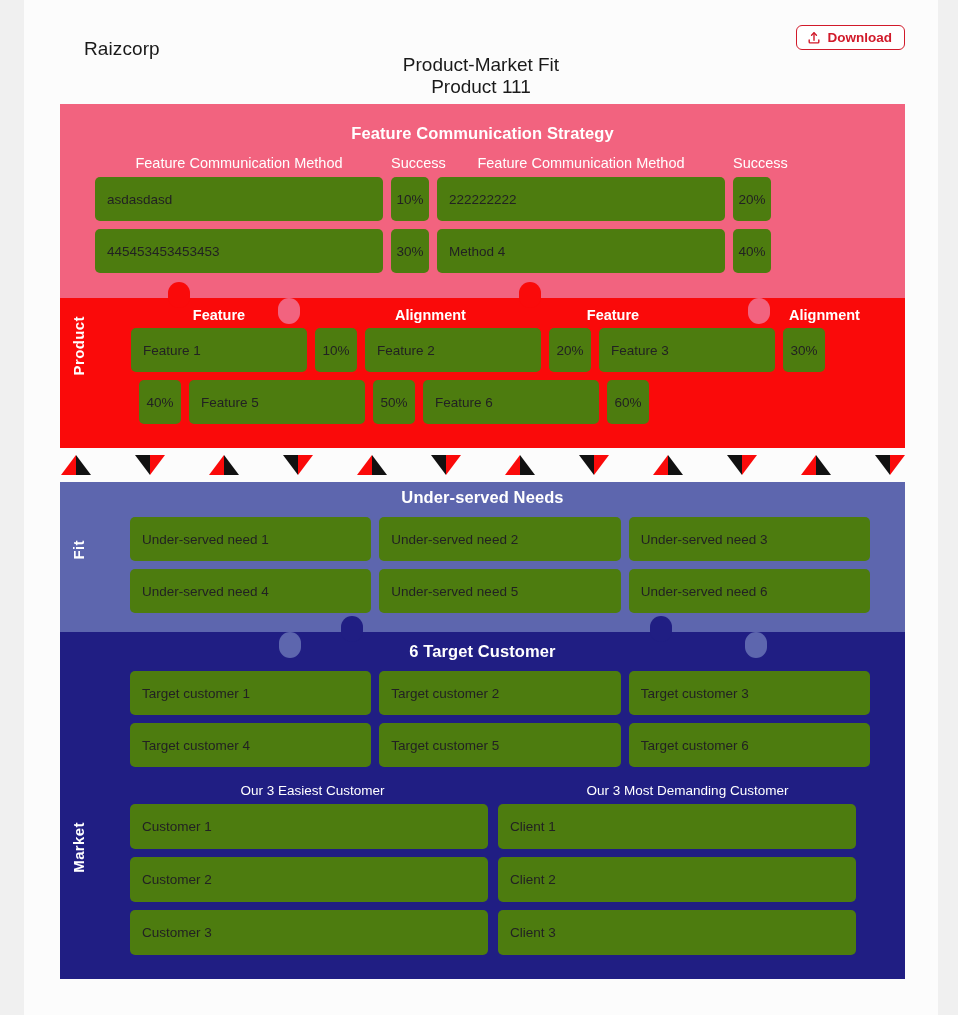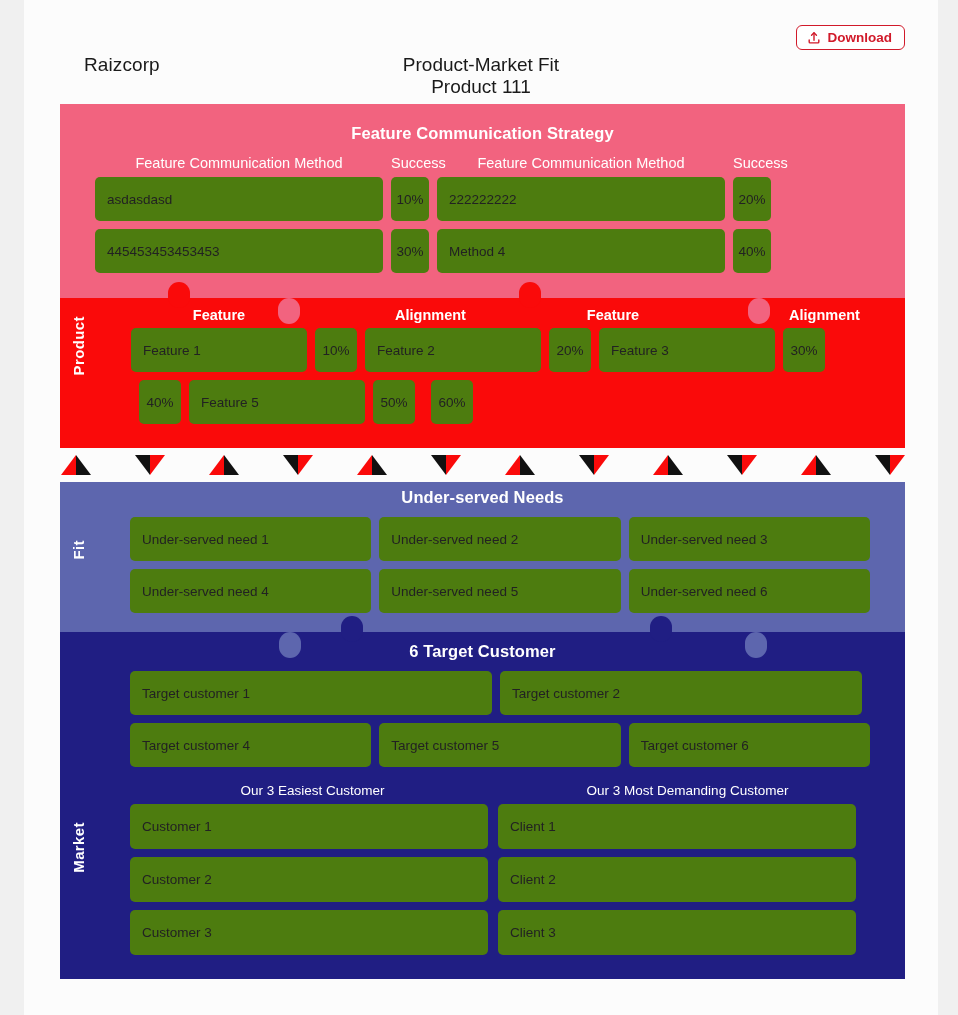--- a/index.html
+++ b/index.html
@@ -48,21 +48,21 @@
     font-weight: 700;
     cursor: pointer;
     white-space: nowrap;
   }
   #download-btn svg { display: block; }
 
   
   #brand {
     position: absolute;
     left: 60px;
-    top: 54px;
+    top: 38px;
     font-size: 19px;
     color: #1a1a1a;
     letter-spacing: .1px;
   }
   #doc-title {
     position: absolute;
     left: 0; right: 0;
     top: 54px;
     text-align: center;
     font-size: 19px;
@@ -337,20 +337,21 @@
           <div class="cell pct rw-pct">30%</div>
         </div>
         <div class="row">
           <div class="gap"></div>
           <div class="cell pct rw-pct">40%</div>
           <div class="gap"></div>
           <div class="cell rw-feat">Feature 5</div>
           <div class="gap"></div>
           <div class="cell pct rw-pct">50%</div>
           <div class="gap"></div>
+          <div class="cell rw-feat">Feature 6</div>
           <div class="gap"></div>
           <div class="cell pct rw-pct">60%</div>
         </div>
       </div>
     </div>
 
     <div id="zigzag">
       <div class="chev up">
           <span class="a"></span>
           <span class="b"></span>
@@ -446,20 +447,21 @@
       <div class="side-label" style="top:190px;">Market</div>
 
       <div class="band-title">6 Target Customer</div>
 
       <div class="rows">
         <div class="row">
           <div class="cell sw-need">Target customer 1</div>
           <div class="gap"></div>
           <div class="cell sw-need">Target customer 2</div>
           <div class="gap"></div>
+          <div class="cell sw-need">Target customer 3</div>
         </div>
         <div class="row">
           <div class="cell sw-need">Target customer 4</div>
           <div class="gap"></div>
           <div class="cell sw-need">Target customer 5</div>
           <div class="gap"></div>
           <div class="cell sw-need">Target customer 6</div>
         </div>
       </div>
 

